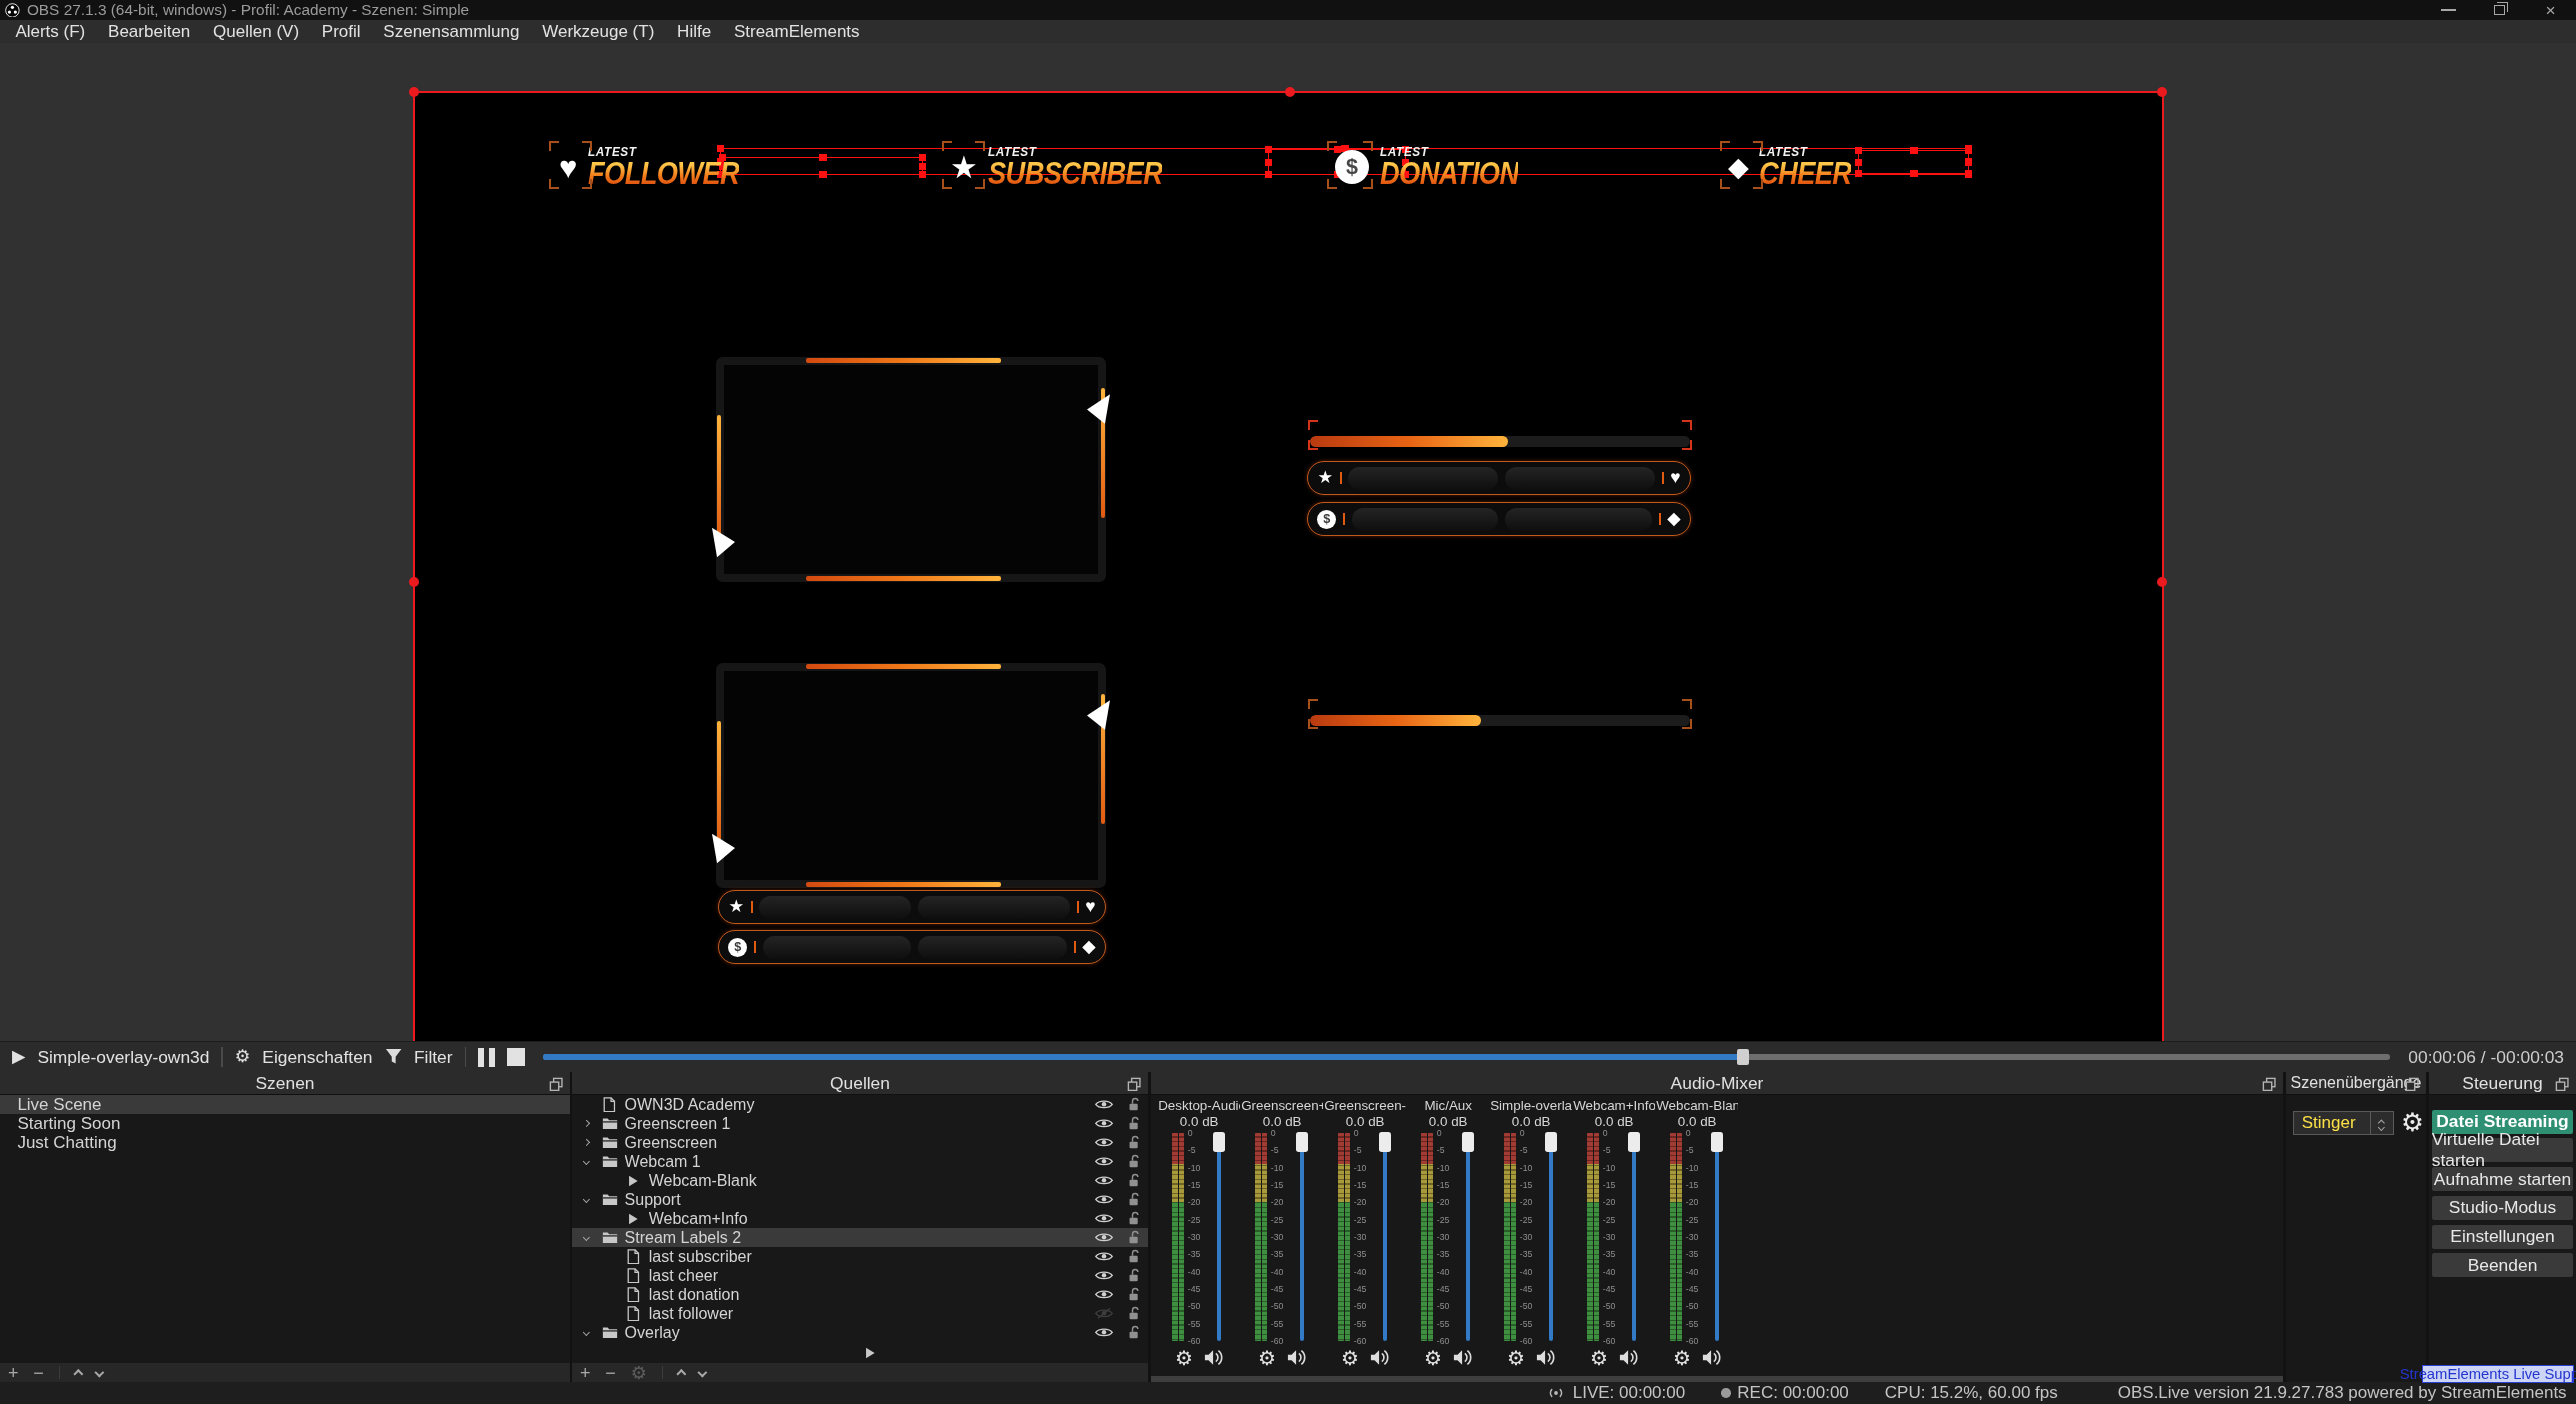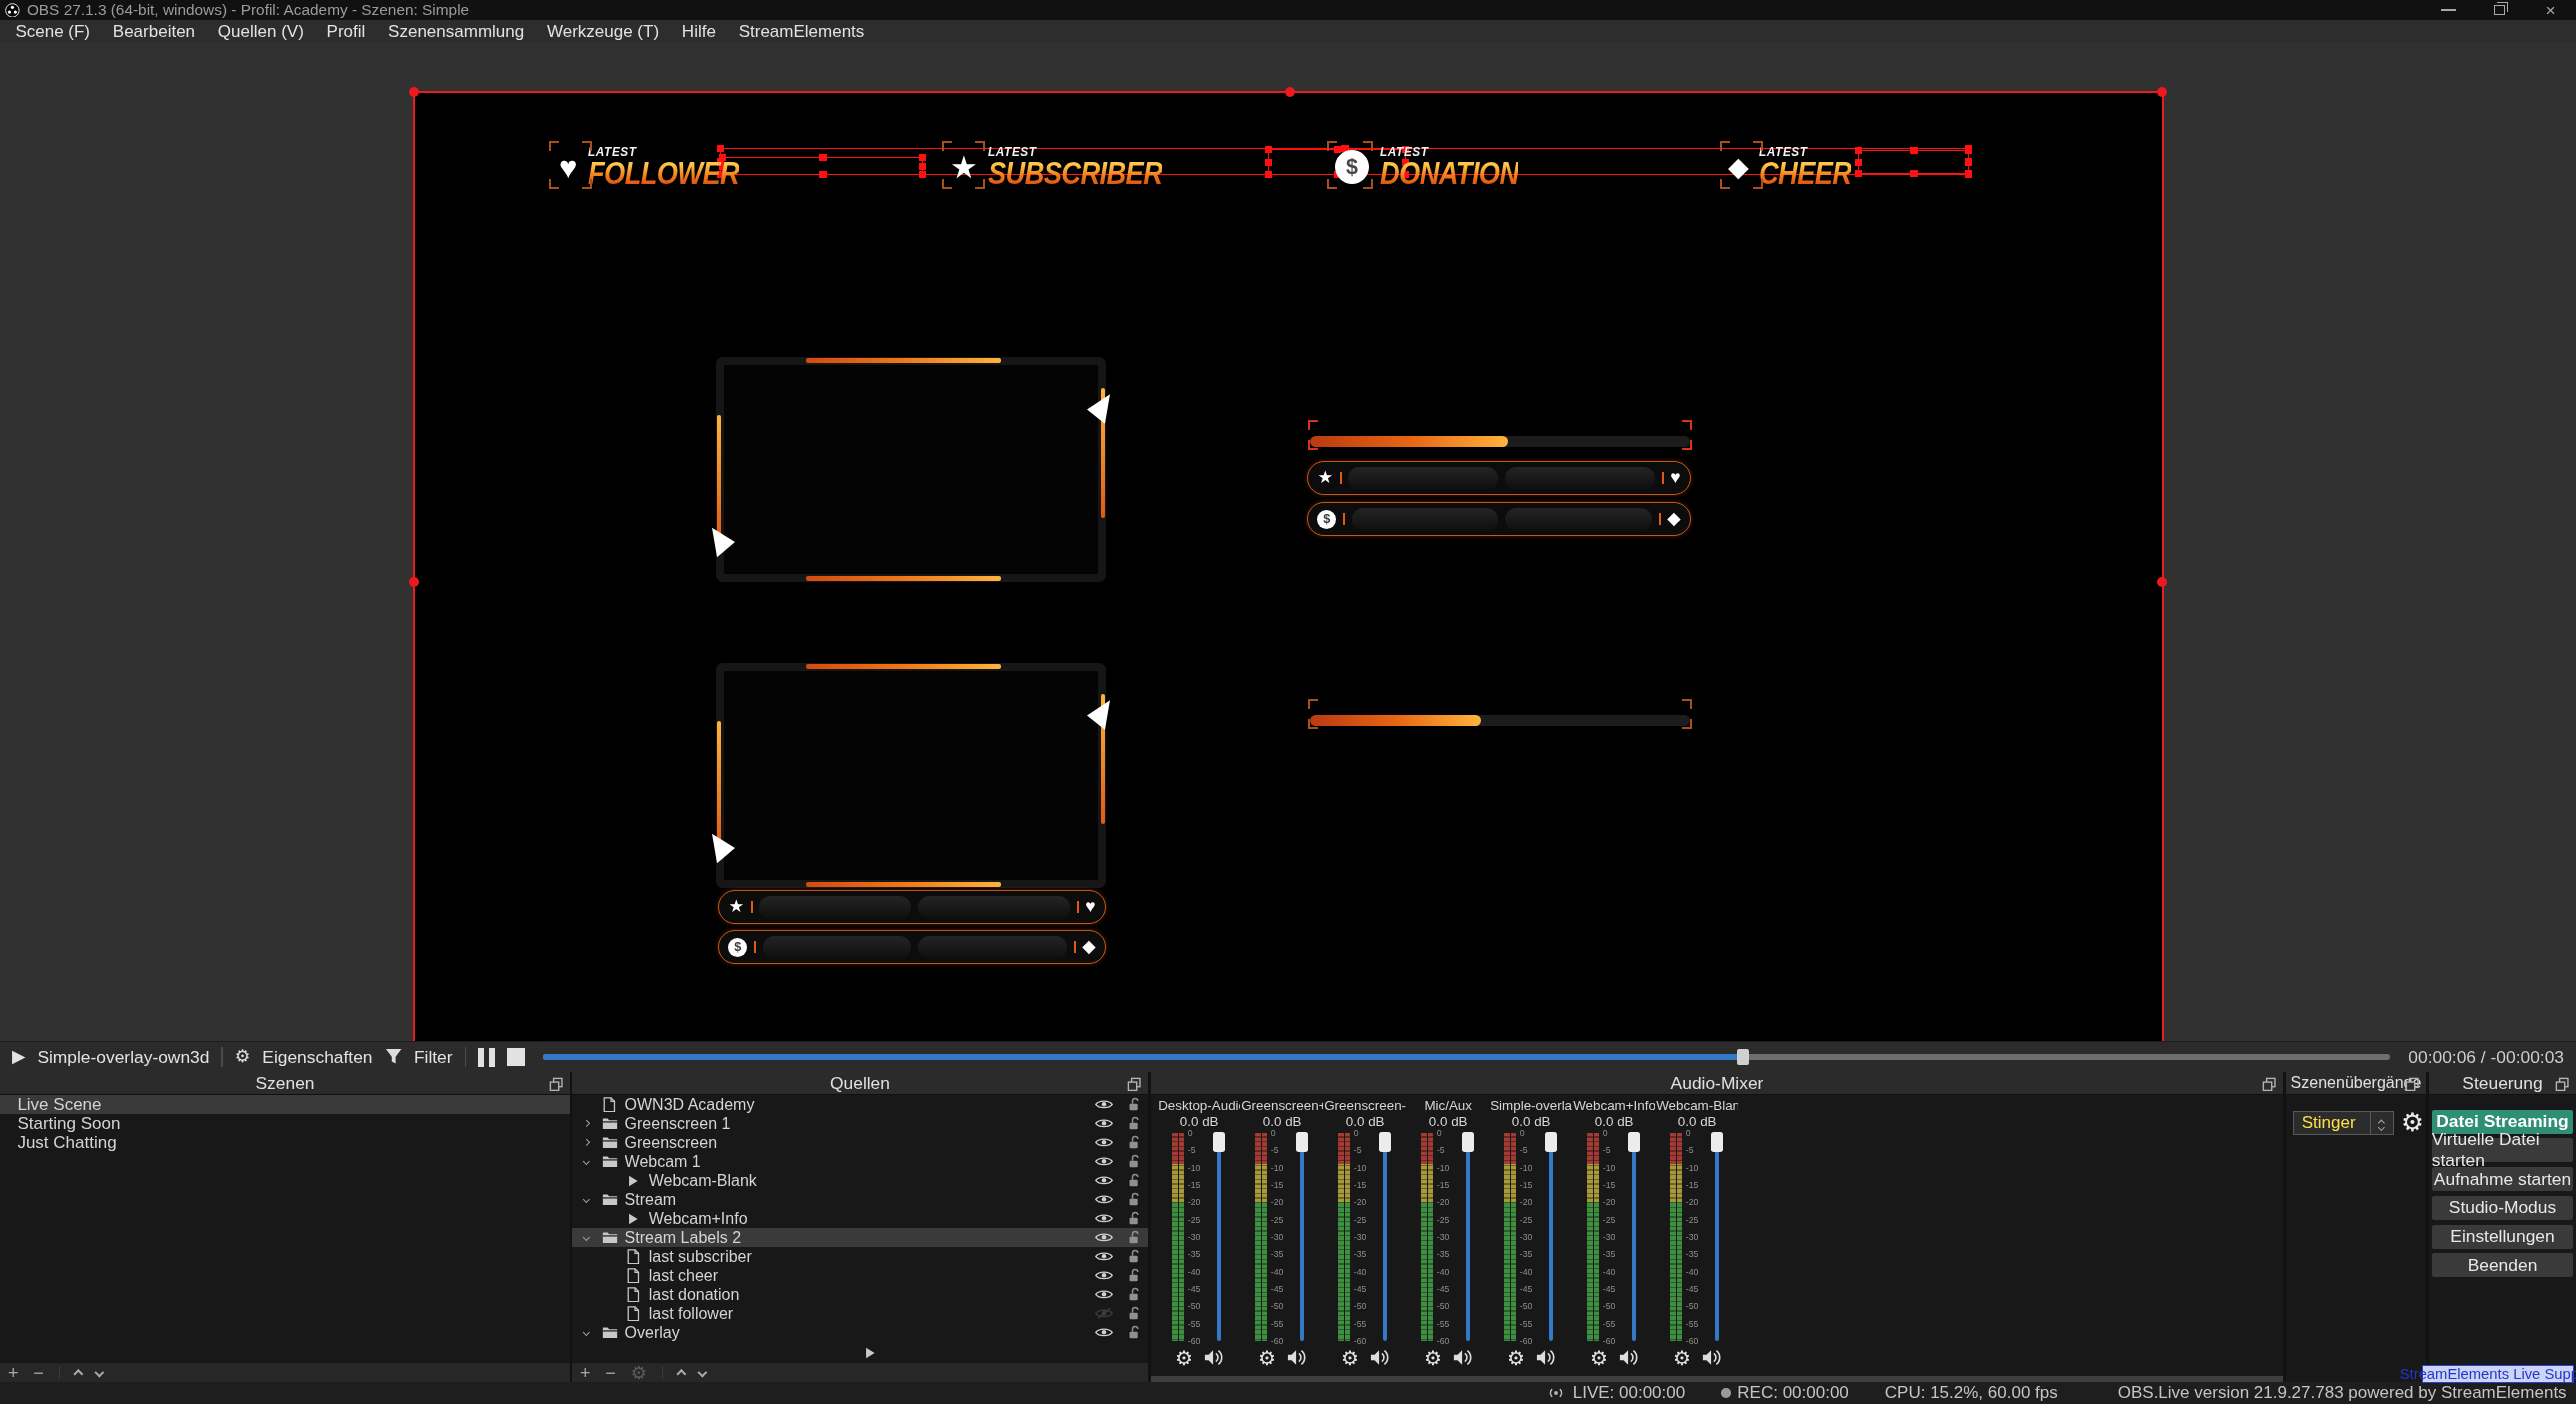--- a/index.html
+++ b/index.html
@@ -170,21 +170,21 @@
           <span class="dash"></span>
         </div>
       <div class="win-btn">
           <span class="restore"></span>
         </div>
       <div class="win-btn">×</div>
     </div>
   </div>
 
   <div class="menubar" id="menubar">
-      <div class="menu-item">Scene (F)</div>
+      <div class="menu-item">Alerts (F)</div>
       <div class="menu-item">Bearbeiten</div>
       <div class="menu-item">Quellen (V)</div>
       <div class="menu-item">Profil</div>
       <div class="menu-item">Szenensammlung</div>
       <div class="menu-item">Werkzeuge (T)</div>
       <div class="menu-item">Hilfe</div>
       <div class="menu-item">StreamElements</div>
     </div>
 
   <div class="preview">
@@ -549,21 +549,21 @@
           <div class="src-row" style="padding-left: 5.4px;">
             <span class="src-expander">
               <i class="chev small down"></i>
             </span>
             <span class="src-icon">
               <svg width="16" height="12.7" viewBox="0 0 20 16">
                 <path d="M1 2h6l2 2h10v11H1z" fill="#c8c8c8"></path>
                 <rect x="1" y="5.4" width="18" height="1.6" fill="#222"></rect>
               </svg>
             </span>
-            <span class="src-label">Stream</span>
+            <span class="src-label">Support</span>
             <span class="src-eye">
               <svg width="18" height="10.7" viewBox="0 0 24 14">
                 <path d="M1 7C5 1.2 19 1.2 23 7C19 12.8 5 12.8 1 7Z" fill="none" stroke="#cfcfcf" stroke-width="1.8"></path>
                 <circle cx="12" cy="7" r="3" fill="#cfcfcf"></circle>
               </svg>
             </span>
             <span class="src-lock" style="margin-left: 9.4px;">
               <svg width="12" height="14.8" viewBox="0 0 16 20">
                 <path d="M6 9V5.5a3.6 3.6 0 017.2 0" fill="none" stroke="#909090" stroke-width="2"></path>
                 <rect x="2" y="9" width="11" height="9" rx="1.5" fill="#909090"></rect>

